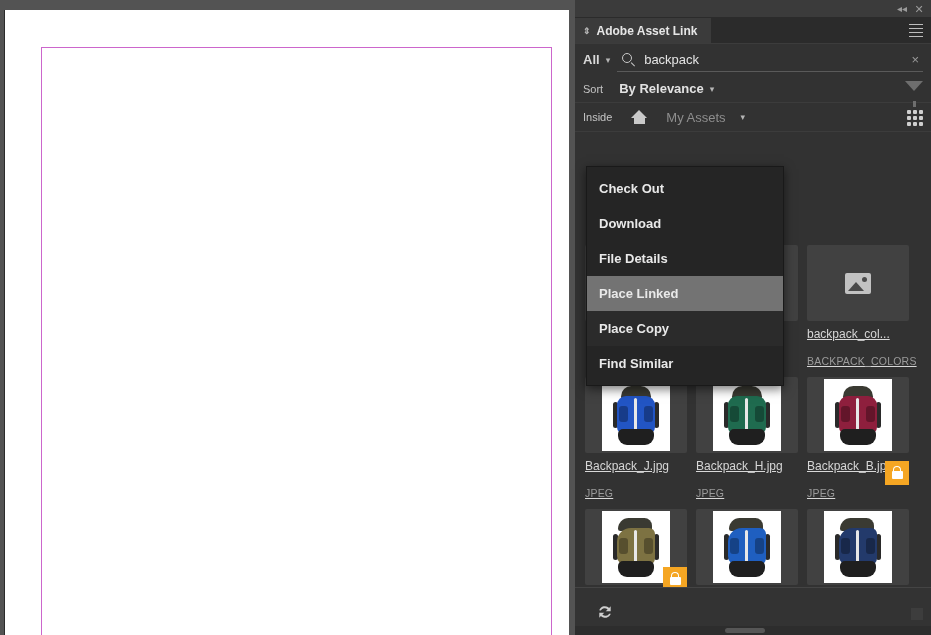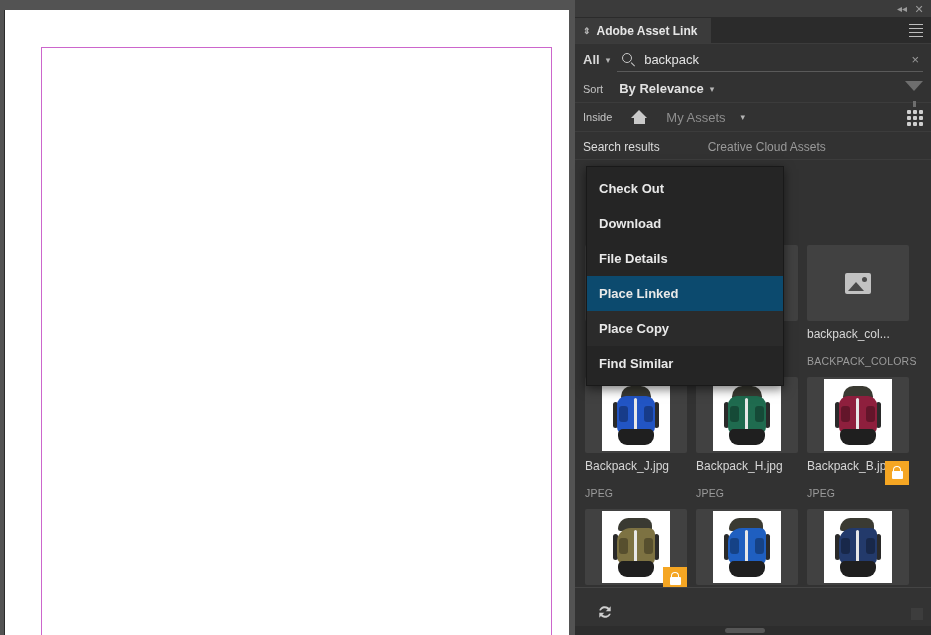--- a/index.html
+++ b/index.html
@@ -150,21 +150,21 @@
   .res-tab.inactive { color:#9a9a9a; margin-left:40px; }
 
   
   #asset-grid {
     position:absolute; left:0; top:236px; right:0; bottom:48px;
     padding:9px 10px 0 10px;
     display:flex; flex-wrap:wrap; gap:0 9px;
     align-content:flex-start;
     overflow:hidden;
   }
-  .tile { width:102px; margin-bottom:10px; position:relative; }
+  .tile { width:102px; margin-bottom:10px; position:relative;text-decoration:underline; }
   .thumb {
     width:102px; height:76px; background:#414141; border-radius:2px;
     display:flex; align-items:center; justify-content:center;
     position:relative; overflow:hidden; cursor:pointer;
   }
   .thumb .sheet {
     width:68px; height:72px; background:#fff;
     display:flex; align-items:flex-end; justify-content:center;
   }
   .tile-name {
@@ -220,21 +220,21 @@
   #context-menu {
     position:absolute; left:11px; top:166px; width:198px;
     background:#252525; border:1px solid #191919;
     box-shadow:0 3px 10px rgba(0,0,0,.55);
     z-index:50; padding:4px 0;
   }
   .menu-item {
     height:35px; line-height:35px; padding:0 0 0 12px;
     font-size:13px; font-weight:bold; color:#e9e9e9; cursor:pointer;
   }
-  .menu-item.hl { background:#0c4a6e; }
+  .menu-item.hl { background:#737373; }
   .menu-item.hl2 { background:#2b2b2b; }
 
   
   #panel-bottom {
     position:absolute; left:0; bottom:0; width:356px; height:48px;
     background:#333333; border-top:1px solid #444444;
   }
   #refresh-icon {
     position:absolute; left:21px; top:15px; width:18px; height:18px; cursor:pointer;
   }
@@ -316,24 +316,20 @@
           <span></span>
         <span></span>
           <span></span>
           <span></span>
         <span></span>
           <span></span>
           <span></span>
       </span>
     </div>
 
-    <div id="results-tabs">
-        <div class="res-tab active">Search results</div>
-        <div class="res-tab inactive">Creative Cloud Assets</div>
-      </div>
 
     <div id="asset-grid">
         <div class="tile">
           <div class="thumb">
             <div class="sheet">
               <div class="bp">
                 <span class="strapL"></span>
                 <span class="strapR"></span>
                 <span class="lid"></span>
                 <span class="main" style="background: rgb(47, 111, 191);"></span>

